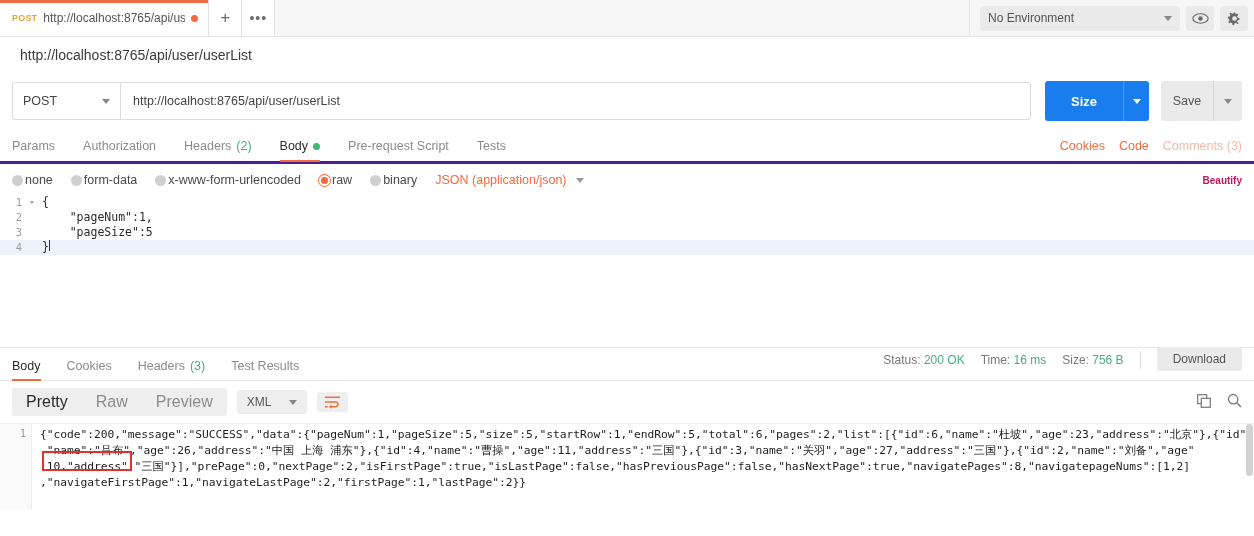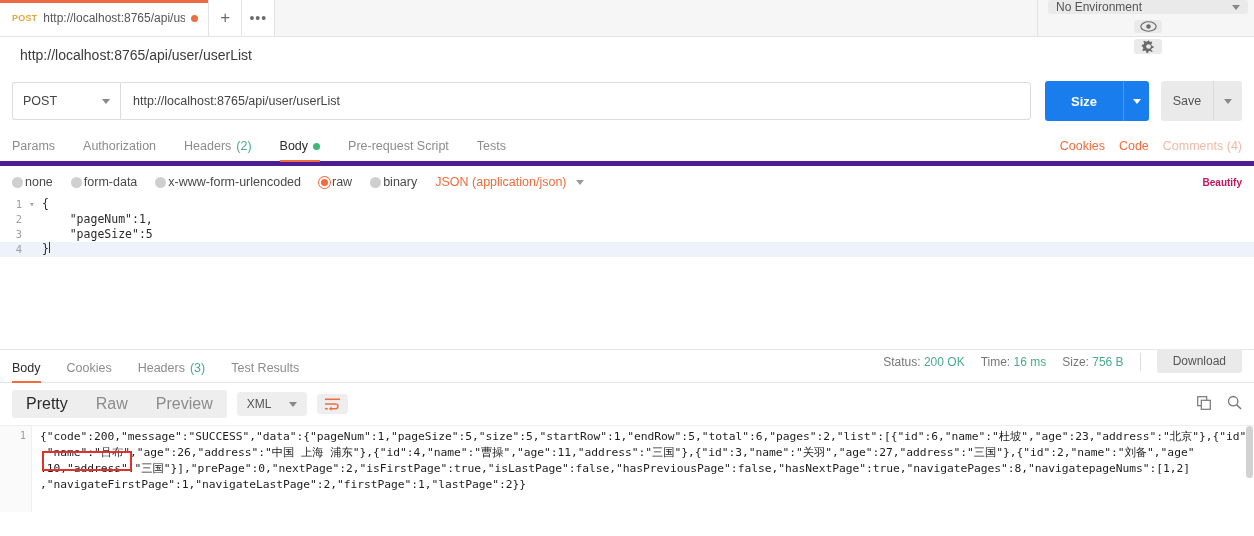--- a/index.html
+++ b/index.html
@@ -70,21 +70,20 @@
     font-size: 17px;
   }
   .tab-more { font-size: 14px; letter-spacing: 1px; }
   .tabstrip-spacer { flex: 1; background: #f6f6f6; border-bottom: 0; }
 
   .env-zone {
     display: flex; align-items: center; gap: 6px;
     padding: 0 6px 0 10px;
     background: #f6f6f6;
     border-left: 1px solid #e3e3e3;
-    flex-direction: column;
   }
   .env-select {
     display: flex; align-items: center; justify-content: space-between;
     width: 200px; height: 25px;
     background: #eaeaea;
     border-radius: 3px;
     padding: 0 8px;
     box-sizing: border-box;
     color: #555; font-size: 12px;
   }
@@ -159,21 +158,21 @@
   .save-caret {
     height: 40px; width: 28px; background: #eaeaea;
     border-left: 1px solid #dadada;
     border-radius: 0 3px 3px 0;
     display: flex; align-items: center; justify-content: center;
   }
 
   
   .reqtabs {
     display: flex; align-items: flex-end;
-    border-bottom: 5px solid #4c1d95;
+    border-bottom: 3px solid #4c1d95;
     padding: 0 12px;
     height: 30px;
     position: relative;
   }
   .rtab {
     padding: 0 14px 8px 14px;
     color: #8c8c8c; font-size: 12.5px;
     position: relative;
     display: flex; align-items: center; gap: 5px;
   }
@@ -395,21 +394,21 @@
     </div>
     <div class="rtab">
       <span>Pre-request Script</span>
     </div>
     <div class="rtab">
       <span>Tests</span>
     </div>
     <div class="reqtabs-right">
       <span class="link-orange">Cookies</span>
       <span class="link-orange">Code</span>
-      <span class="link-muted">Comments (4)</span>
+      <span class="link-muted">Comments (3)</span>
     </div>
   </div>
 
   <div class="bodytypes">
     <div class="radio-item">
       <span class="radio"></span>
       <span>none</span>
     </div>
     <div class="radio-item">
       <span class="radio"></span>

